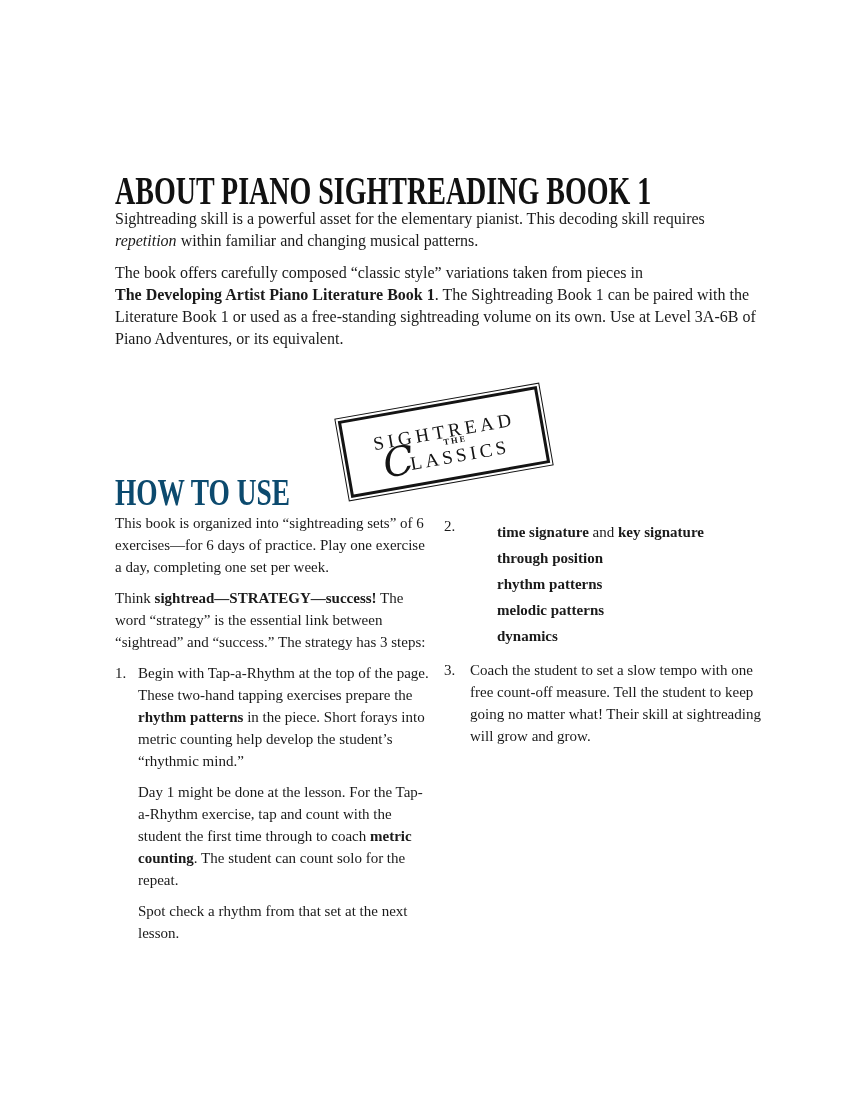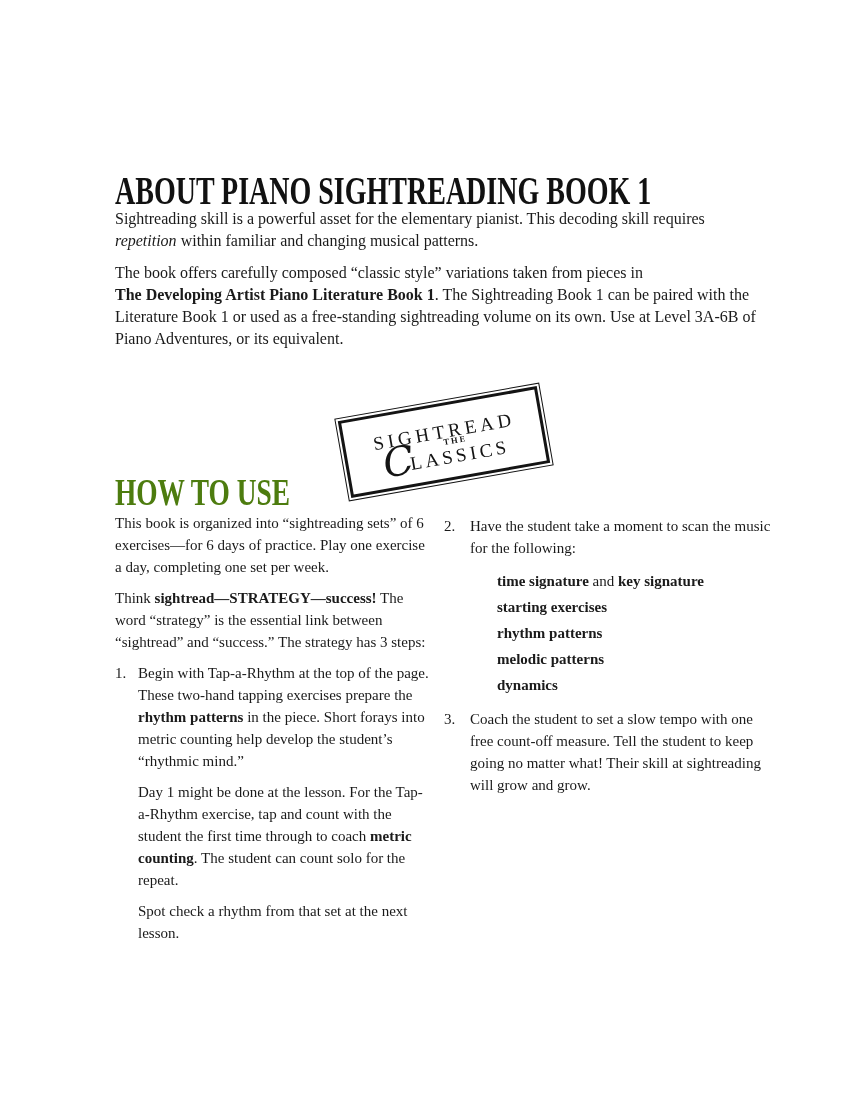--- a/index.html
+++ b/index.html
@@ -17,21 +17,21 @@
     position:absolute; left:115px; top:144px;
     font-size:40px; font-weight:bold; line-height:1;
     white-space:nowrap; letter-spacing:0px; color:#111;
   }
   .h-title .squeeze, .h-section .squeeze {
     display:inline-block; transform:scaleX(0.70); transform-origin:left top;
   }
   .h-section {
     position:absolute; left:115px; top:443px;
     font-size:37px; font-weight:bold; line-height:1;
-    white-space:nowrap; color:#4d7c0f;
+    white-space:nowrap; color:#0c4a6e;
   }
   .h-section .squeeze { transform:scaleX(0.74); }
 
   .intro-p {
     position:absolute; left:115px; width:652px;
     font-size:16px; line-height:22px; margin:0;
   }
   .intro-p1 { top:208px; }
   .intro-p2 { top:262px; }
 
@@ -125,24 +125,23 @@
           <p><span>Day 1 might be done at the lesson. For the Tap-a-Rhythm exercise, tap and count with the student the first time through to coach </span><span class="b">metric counting</span><span>. The student can count solo for the repeat.</span></p>
           <p><span>Spot check a rhythm from that set at the next lesson.</span></p>
         </div>
       </div>
     </div>
 
     <div class="col-right">
       <div class="list-item">
         <span class="num">2.</span>
         <div class="li-body">
-          <p><span>Have the student take a moment to scan the music for the following:</span></p>
           <div class="scan-list">
             <p><span class="b">time signature</span><span> and </span><span class="b">key signature</span></p>
-            <p><span class="b">starting exercises</span></p>
+            <p><span class="b">through position</span></p>
             <p><span class="b">rhythm patterns</span></p>
             <p><span class="b">melodic patterns</span></p>
             <p><span class="b">dynamics</span></p>
           </div>
         </div>
       </div>
       <div class="list-item item3">
         <span class="num">3.</span>
         <div class="li-body">
           <p><span>Coach the student to set a slow tempo with one free count-off measure. Tell the student to keep going no matter what! Their skill at sightreading will grow and grow.</span></p>

